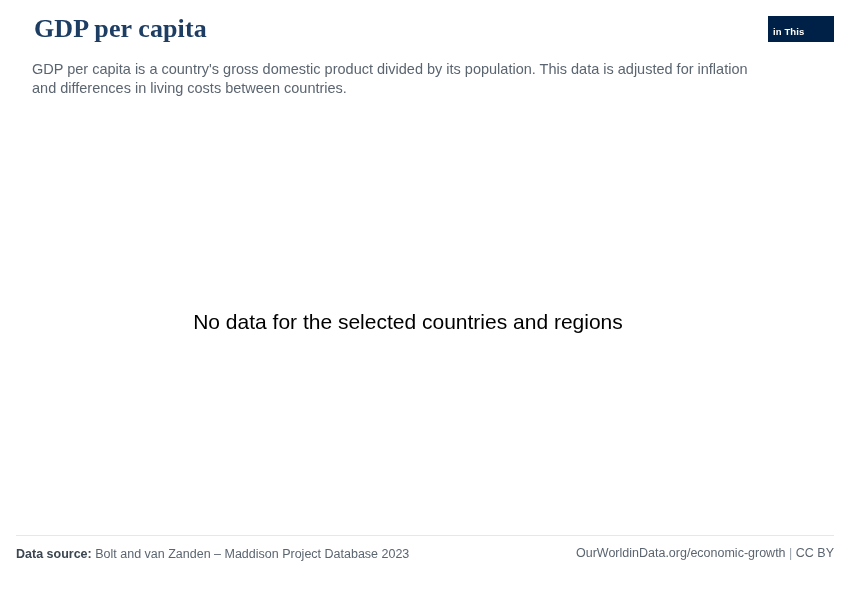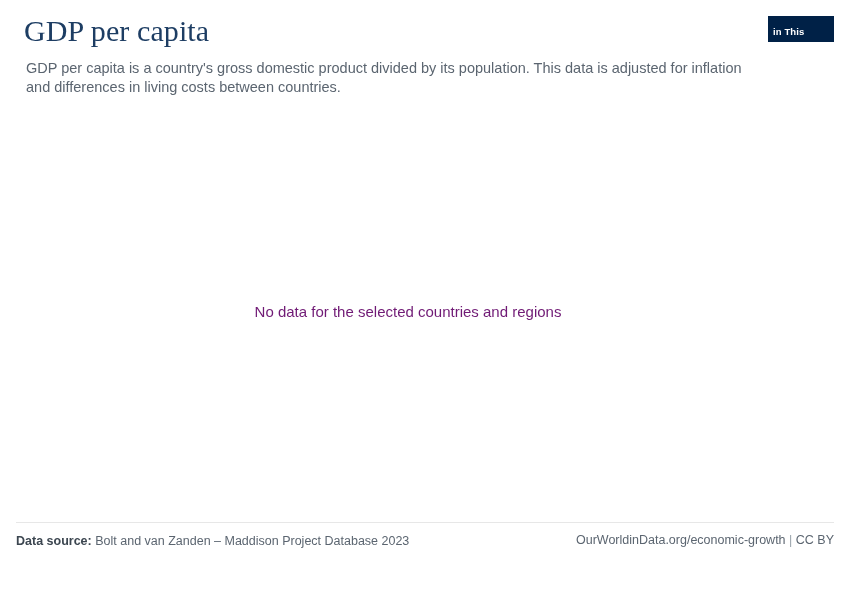--- a/index.html
+++ b/index.html
@@ -24,32 +24,32 @@
     flex-direction: column;
   }
 
   
   .header {
     position: relative;
     flex: 0 0 auto;
   }
   .chart-title {
     font-family: "Liberation Serif", serif;
-    font-size: 30px;
-    font-weight: 400;
+    font-size: 26px;
+    font-weight: 700;
     line-height: 1.15;
     color: #1d3d63;
-    margin: 0 0 6px 8px;
+    margin: 0 0 6px 18px;
     letter-spacing: 0.1px;
   }
   .chart-subtitle {
     font-size: 14.5px;
     line-height: 1.32;
     color: #5b6570;
-    margin: 10px;
+    margin: 16px;
     max-width: 735px;
     font-weight: 400;
   }
   .logo {
     position: absolute;
     top: 2px;
     right: 0;
     width: 66px;
     height: 26px;
     background: #002147;
@@ -78,31 +78,31 @@
 
   
   .chart-area {
     flex: 1 1 auto;
     position: relative;
     display: flex;
     align-items: center;
     justify-content: center;
   }
   .no-data {
-    font-size: 15px;
-    color: #701a75;
+    font-size: 21px;
+    color: #000000;
     text-align: center;
     transform: translate(-17px, -3px);
   }
 
   
   .footer {
     flex: 0 0 auto;
     border-top: 1px solid #e7e7e7;
-    padding-top: 21px;
+    padding-top: 8px;
     position: relative;
     height: 46px;
   }
   .footer-left {
     position: absolute;
     left: 0;
     top: 8px;
     font-size: 12.5px;
     color: #5b6570;
     line-height: 1.65;

